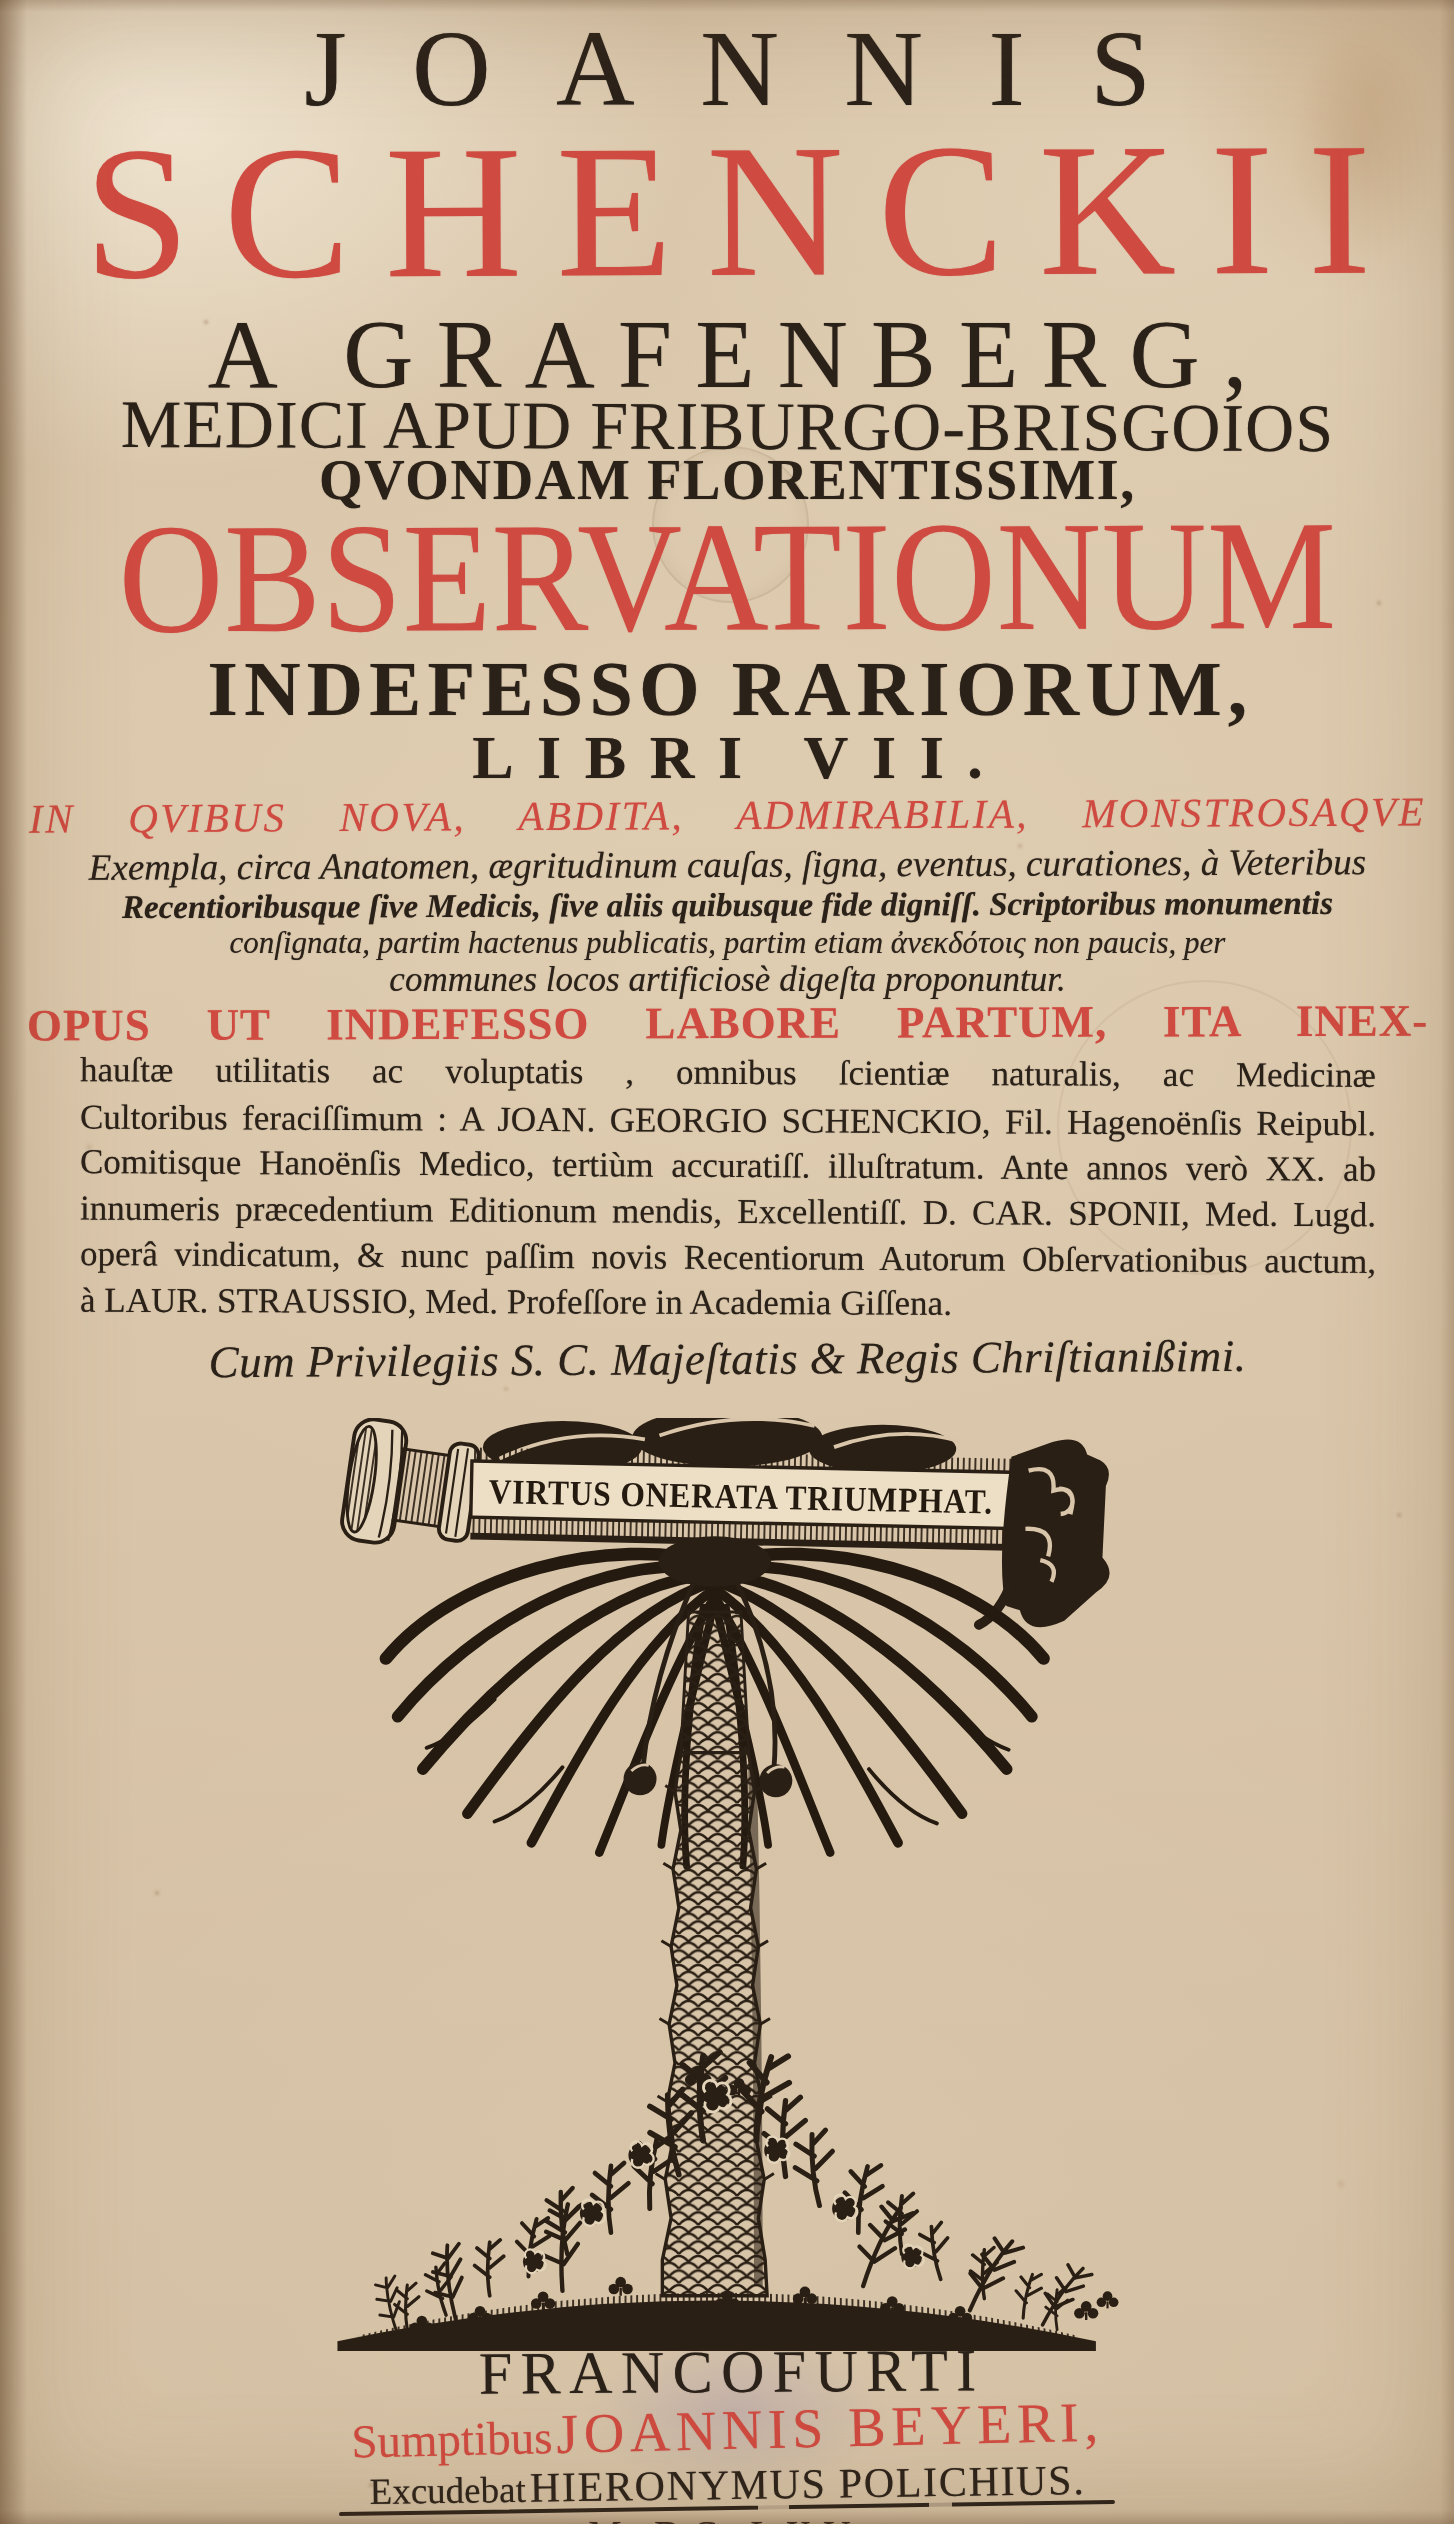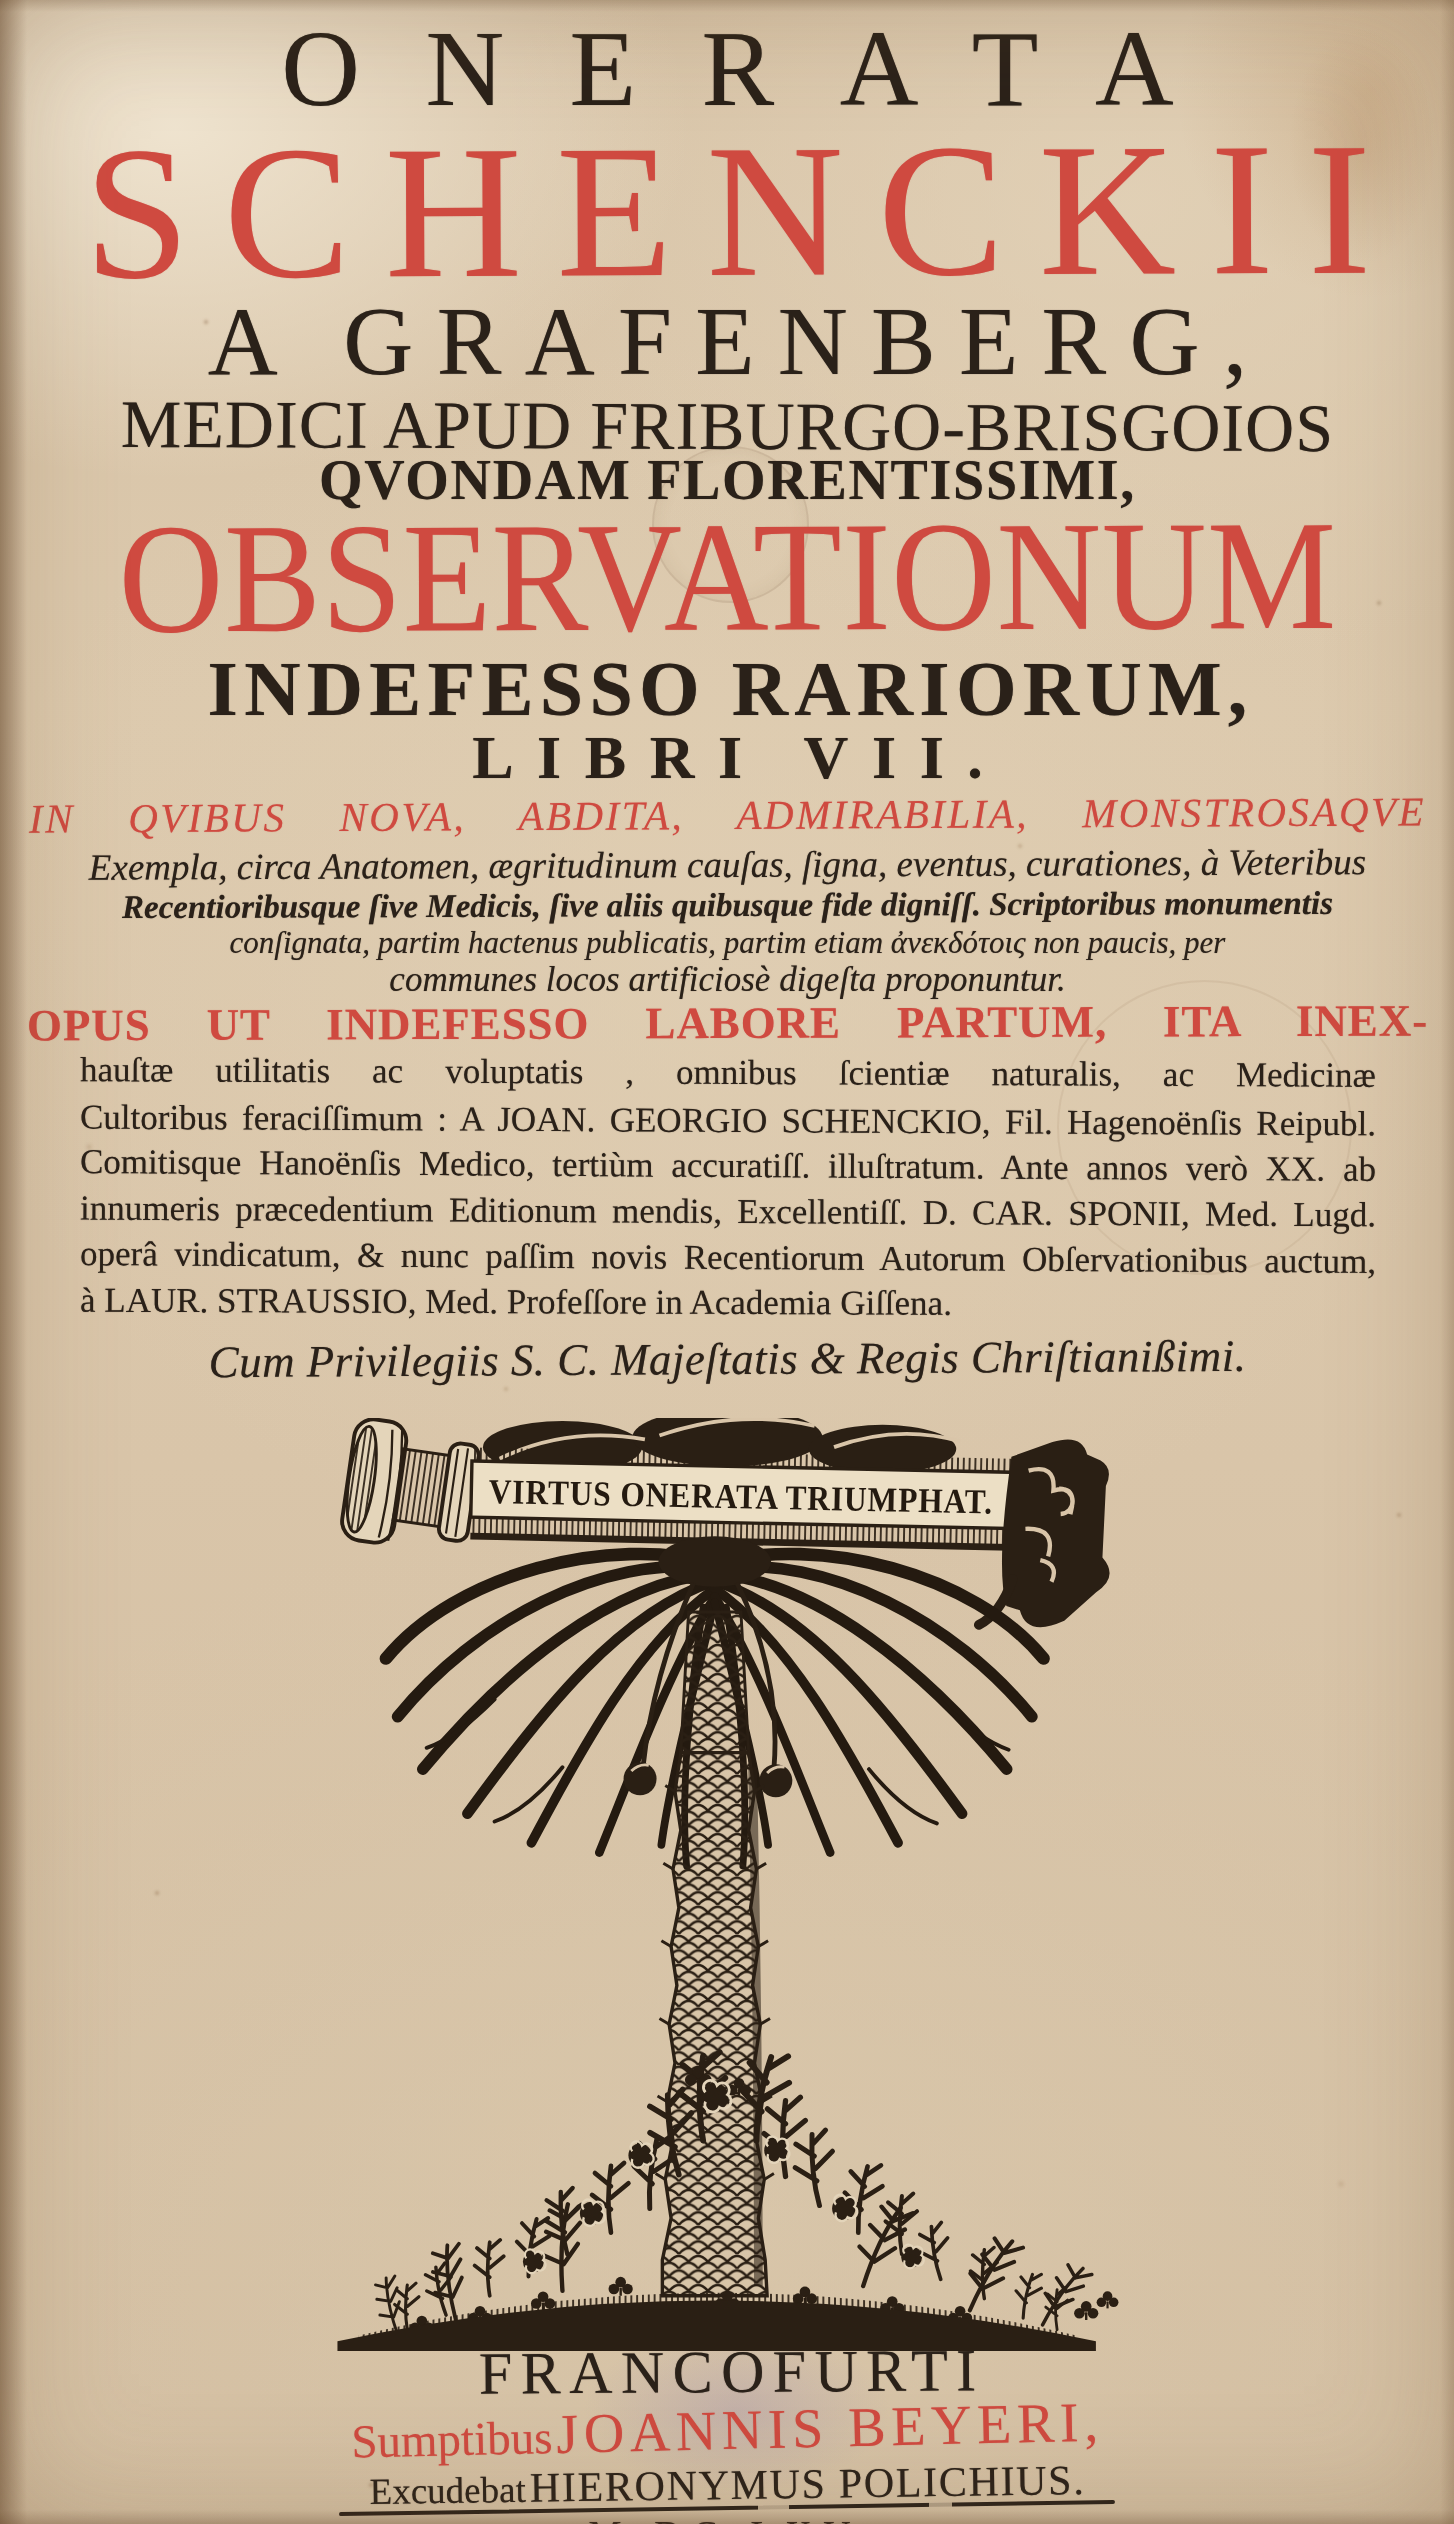--- a/index.html
+++ b/index.html
@@ -31,25 +31,25 @@
 <div id="page" style="--ink: #2a2119; --red: #cf4a40; --paper: #d9c5a9;">
 
   <div class="stain" style="left:1174px;top:0;width:281px;height:301px;background:radial-gradient(ellipse at 70% 30%,rgba(166,116,62,.22),transparent 70%);"></div>
   <div class="stain" style="left:1290px;top:29px;width:145px;height:233px;background:radial-gradient(ellipse at 50% 50%,rgba(150,100,55,.16),transparent 72%);"></div>
   <div class="stain" style="left:652px;top:446px;width:153px;height:153px;border-radius:50%;border:2.9px solid rgba(120,90,60,.16);box-shadow:inset 0 0 17.5px rgba(120,90,60,.10);"></div>
   <div class="stain" style="left:1057px;top:980px;width:291px;height:291px;border-radius:50%;border:2.9px solid rgba(120,90,60,.09);"></div>
   <div class="stain" style="left:582px;top:2328px;width:310px;height:165px;background:radial-gradient(ellipse at 50% 50%,rgba(108,92,176,.18),transparent 70%);"></div>
   <div class="stain" style="left:0;top:0;width:3.9px;height:3.9px;border-radius:50%;
        box-shadow:204px 320px 2.9px rgba(110,70,35,.35),1377px 601px 2.9px rgba(110,70,35,.3),87px 1145px 3.9px rgba(130,85,45,.3),1397px 1513px 2.9px rgba(110,70,35,.28),155px 1891px 2.9px rgba(110,70,35,.3),1339px 2182px 3.9px rgba(130,85,45,.25),369px 2483px 2.9px rgba(110,70,35,.3),1018px 844px 2.9px rgba(120,80,40,.25),504px 1387px 2.9px rgba(120,80,40,.22),815px 466px 2.9px rgba(120,80,40,.2);"></div>
 
-  <div class="line ink" style="top:13.6px;font-size:109px;letter-spacing:.6em;text-indent:.6em;">ONERATA</div>
+  <div class="line ink" style="top:13.6px;font-size:109px;letter-spacing:.6em;text-indent:.6em;">JOANNIS</div>
 
   <div class="line red" style="top:116px;font-size:190px;letter-spacing:.18em;text-indent:.18em;transform:rotate(-.2deg);">SCHENCKII</div>
 
-  <div class="line ink" style="top:293px;font-size:97px;letter-spacing:.24em;text-indent:.24em;">A GRAFENBERG,</div>
+  <div class="line ink" style="top:306px;font-size:97px;letter-spacing:.24em;text-indent:.24em;">A GRAFENBERG,</div>
 
   <div class="line ink" style="top:392px;font-size:68px;letter-spacing:.015em;transform:rotate(.2deg);">MEDICI APUD FRIBURGO-BRISGOIOS</div>
 
   <div class="line ink" style="top:452px;font-size:56px;letter-spacing:.03em;font-weight:bold;">QVONDAM FLORENTISSIMI,</div>
 
   <div class="line red" style="top:499px;font-size:145px;letter-spacing:.004em;transform:scaleY(1.08) rotate(-.15deg);transform-origin:50% 0;">OBSERVATIONUM</div>
 
   <div class="line ink" style="top:650px;font-size:78px;font-weight:700;letter-spacing:.08em;text-indent:.08em;">INDEFESSO RARIORUM,</div>
 
   <div class="line ink" style="top:726px;font-size:62px;font-weight:700;letter-spacing:.38em;text-indent:.38em;">LIBRI VII.</div>

